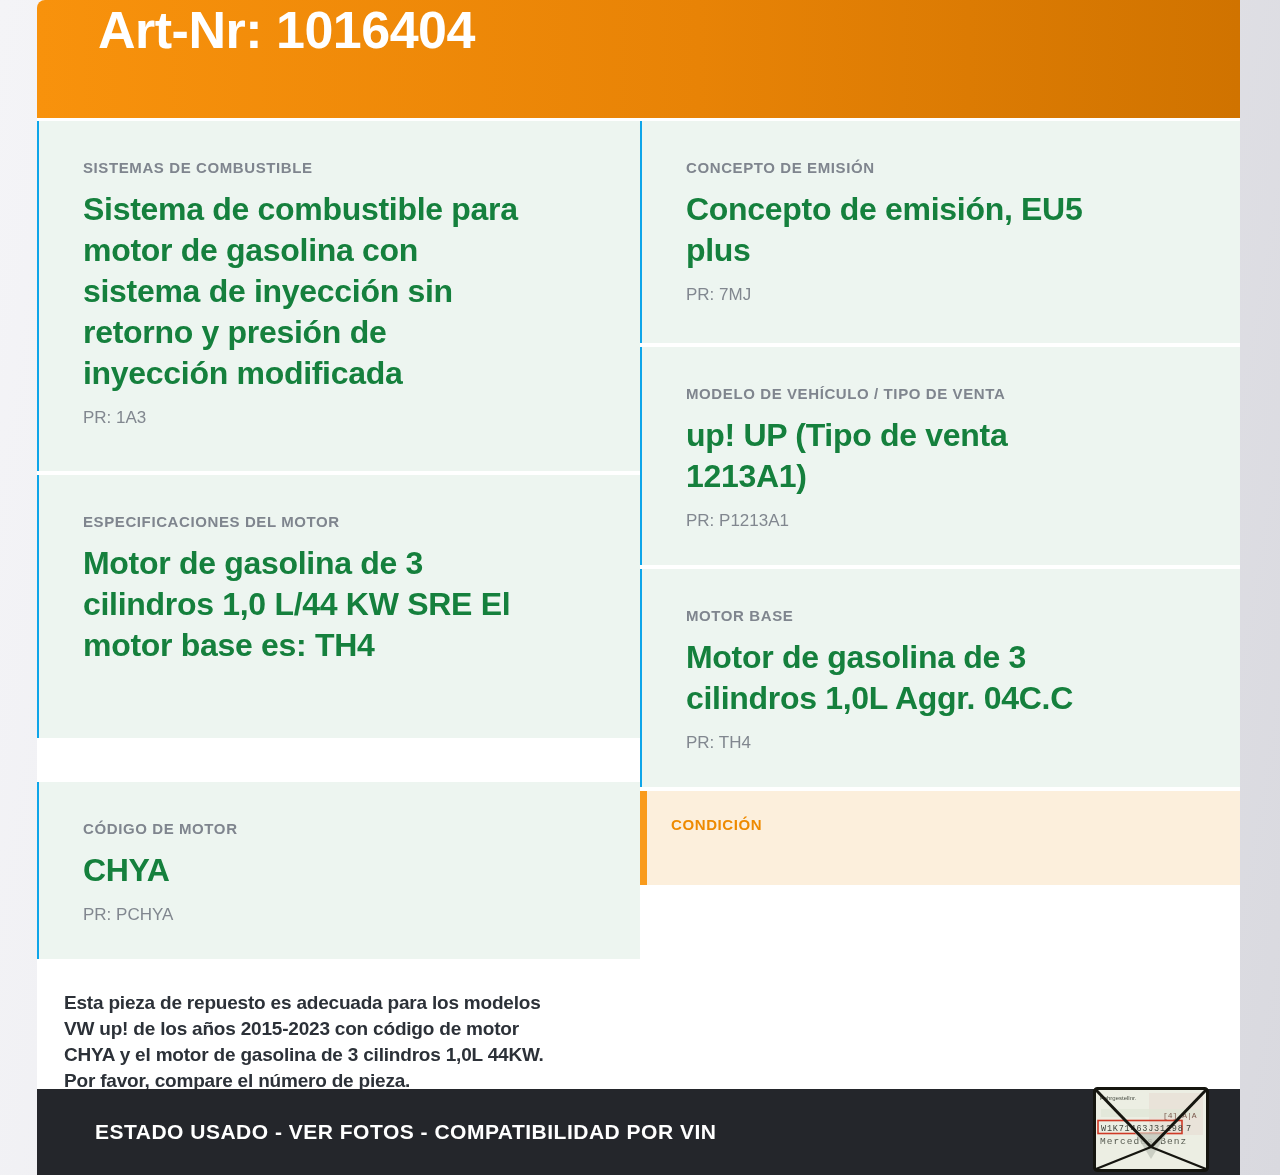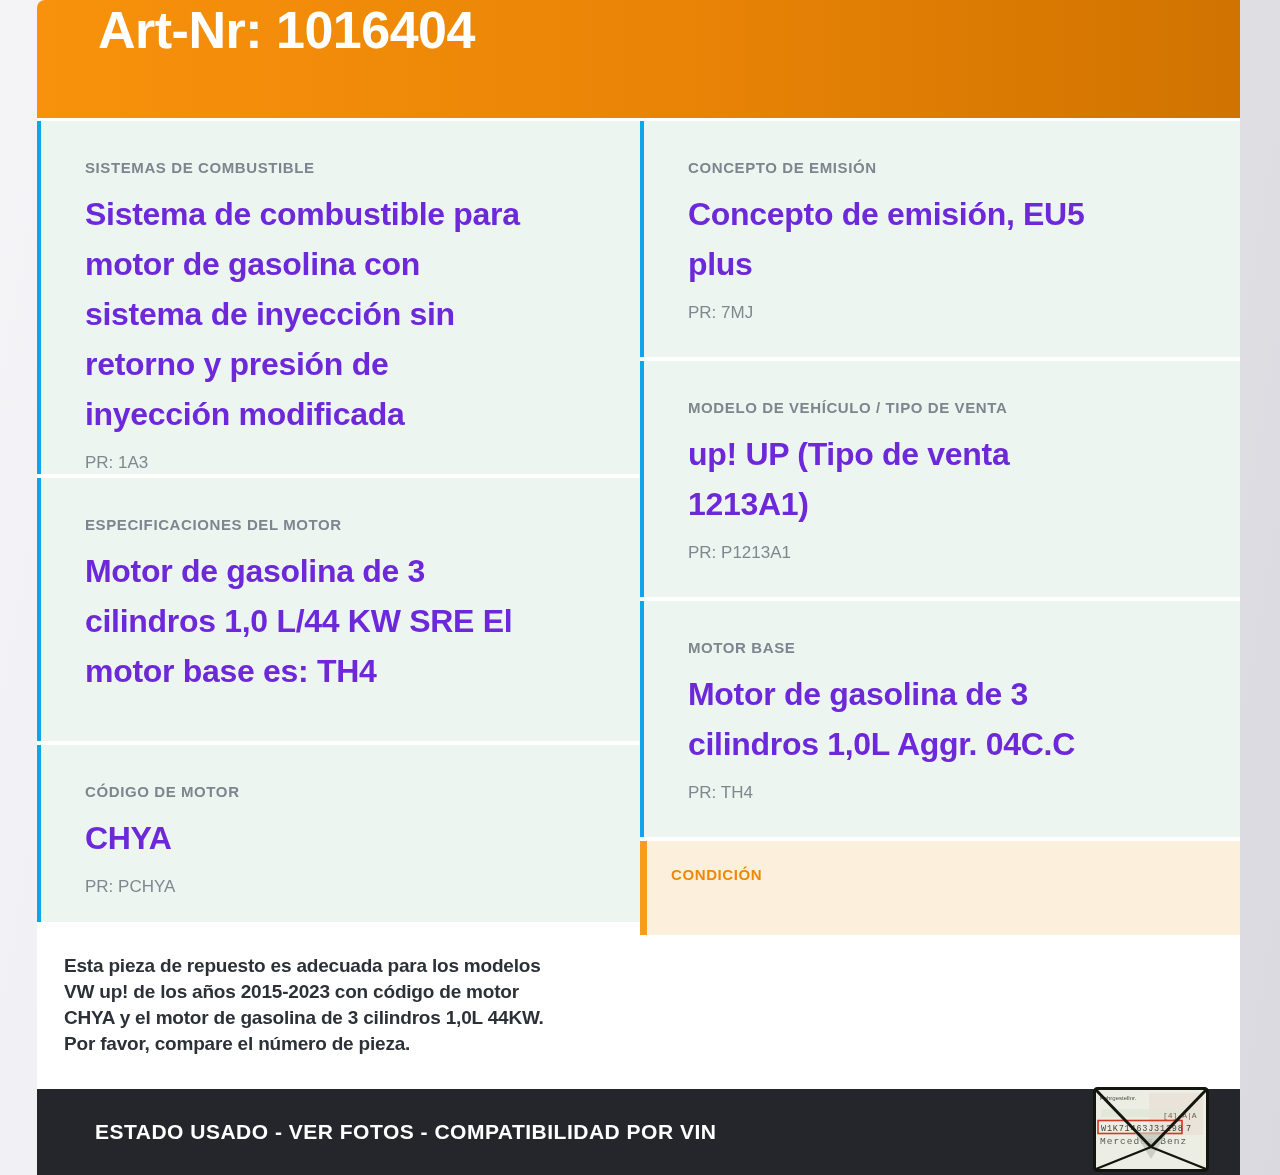--- a/index.html
+++ b/index.html
@@ -24,36 +24,36 @@
   
   .content {
     background:#ffffff; height:971px; padding-top:3px;
     display:flex; overflow:hidden;
   }
   .col { display:flex; flex-direction:column; }
   .col-left  { width:603px; }
   .col-right { width:600px; }
 
   .card {
-    background:#edf5f0; border-left:4px solid #0ea5e9;
+    background:#edf5f0; border-left:2px solid #0ea5e9;
     padding:38px 32px 34px 44px; margin-bottom:4px;
   }
   .label {
     font-size:15px; font-weight:bold; color:#7f858e;
     letter-spacing:0.6px; margin-bottom:13px;
   }
   .heading {
-    font-size:32px; line-height:50px; font-weight:bold; color:#6d28d9;
+    font-size:32px; line-height:41px; font-weight:bold; color:#15803d;
     letter-spacing:-0.3px; margin-bottom:14px; white-space:pre-line;
   }
   .pr { font-size:17px; color:#81878f; }
 
   .h-l1 { min-height:350px; }
   .h-l2 { min-height:263px; }
-  .h-l3 { min-height:177px; }
+  .h-l3 { min-height:177px;margin-top:40px; }
   .h-r1 { min-height:222px; }
   .h-r2 { min-height:217px; }
   .h-r3 { min-height:217px; }
 
   .card--plain {
     background:#ffffff; border-left:none;
     padding:27px 28px 20px 27px; margin-bottom:0; min-height:163px;
   }
   .card--plain .label { margin-bottom:10px; }
   .body-text {

